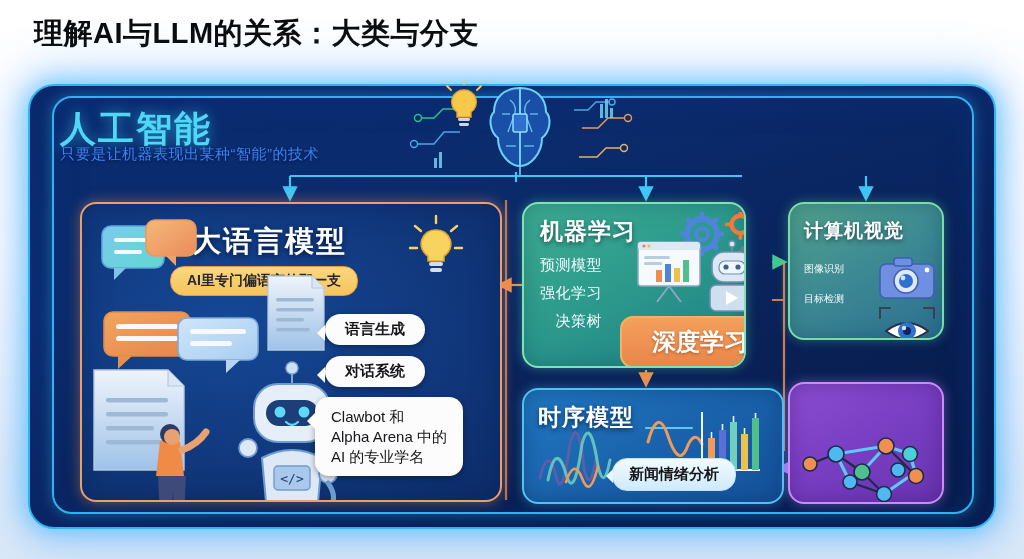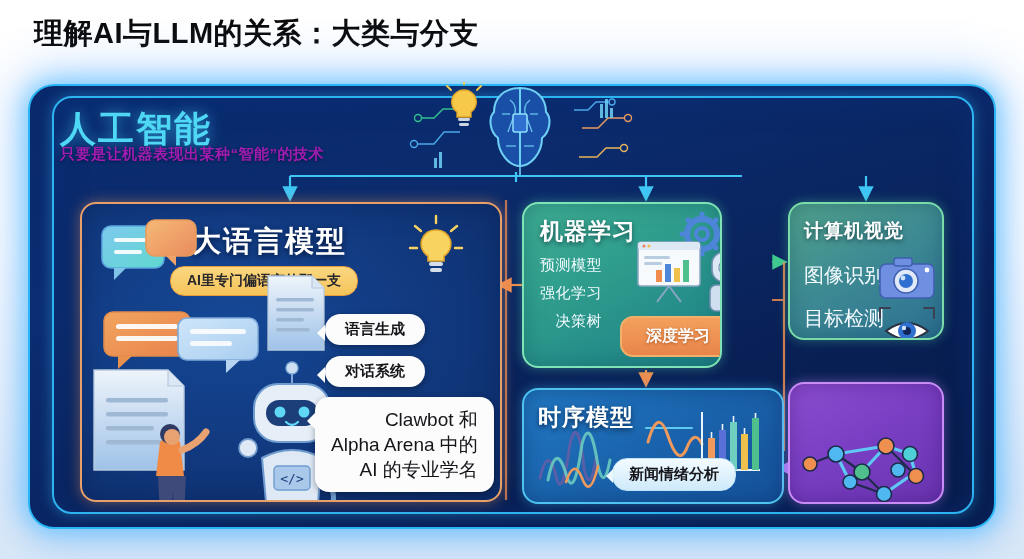--- a/index.html
+++ b/index.html
@@ -42,21 +42,21 @@
 
   
   .ai-title {
     position: absolute; left: 60px; top: 105px;
     font-size: 36px; font-weight: 700; color: #4fd8f5;
     text-shadow: 0 0 14px rgba(60,200,245,.7);
     letter-spacing: 2px;
   }
   .ai-sub {
     position: absolute; left: 60px; top: 145px;
-    font-size: 15px; color: #a21caf; font-weight: 700;
+    font-size: 15px; color: #3b82f6; font-weight: 400;
     letter-spacing: .5px;
     text-shadow: 0 1px 3px rgba(0,20,60,.8);
   }
 
   
   .brain-art { position: absolute; left: 404px; top: 82px; width: 232px; height: 102px; }
 
   
   .panel { position: absolute; border-radius: 16px; overflow: hidden; }
 
@@ -88,62 +88,62 @@
   }
   .bubble::after {
     content:''; position:absolute; left:-8px; top:11px;
     border: 8px solid transparent; border-right-color: #fcfcfc; border-left: 0;
   }
   .bubble-gen { left: 243px; top: 110px; }
   .bubble-dia { left: 243px; top: 152px; }
   .bubble-big {
     left: 233px; top: 193px; padding: 10px 16px;
     border-radius: 14px; line-height: 1.32; white-space: pre-line;
-    font-size: 19px; font-weight: 500; text-align: right;
+    font-size: 15px; font-weight: 500;
   }
   .bubble-big::after { top: 16px; }
 
   .panel-ml {
-    left: 522px; top: 202px; width: 200px; height: 166px;
+    left: 522px; top: 202px; width: 224px; height: 166px;
     background: linear-gradient(150deg,#3fae93 0%,#2f9d8d 40%,#1d7f85 100%);
     border: 2px solid #7fe3b5;
     box-shadow: 0 0 12px rgba(90,220,170,.4), inset 0 0 22px rgba(10,70,80,.35);
   }
   .ml-title {
     position: absolute; left: 16px; top: 12px;
     font-size: 23px; font-weight: 700; color: #fff; letter-spacing: 1px;
     text-shadow: 0 2px 5px rgba(0,30,40,.6);
   }
   .ml-list { position: absolute; left: 16px; top: 52px; text-align: right; }
   .ml-list div {
     font-size: 15px; color: #f2fbff; font-weight: 500;
     margin-bottom: 9px; letter-spacing: .5px;
   }
   .dl-badge {
     position: absolute; left: 96px; top: 112px;
-    padding: 8px 24px; border-radius: 13px;
+    padding: 8px 30px; border-radius: 13px;
     background: linear-gradient(180deg,#f4a05c 0%,#e8854a 100%);
     border: 2px solid #f2b06a;
-    font-size: 16px; font-weight: 700; color: #fff;
+    font-size: 24px; font-weight: 700; color: #fff;
     white-space: nowrap; text-shadow: 0 1px 3px rgba(110,40,0,.5);
   }
 
   .panel-cv {
     left: 788px; top: 202px; width: 156px; height: 138px;
     background: linear-gradient(150deg,#52a38c 0%,#3e8b93 45%,#2c6f92 100%);
     border: 2px solid #79dca8;
     box-shadow: 0 0 12px rgba(90,215,160,.38), inset 0 0 20px rgba(10,60,80,.35);
   }
   .cv-title {
     position: absolute; left: 14px; top: 14px;
     font-size: 19px; font-weight: 700; color: #fff; letter-spacing: 1px;
     text-shadow: 0 2px 5px rgba(0,30,40,.6);
   }
   .cv-list { position: absolute; left: 14px; top: 58px; }
-  .cv-list div { font-size: 20px; color: #f4fbff; margin-bottom: 16px; font-weight: 500; }
+  .cv-list div { font-size: 10px; color: #f4fbff; margin-bottom: 16px; font-weight: 500; }
 
   .panel-ts {
     left: 522px; top: 388px; width: 262px; height: 116px;
     background: linear-gradient(150deg,#2178c2 0%,#1a63ac 50%,#14519a 100%);
     border: 2px solid #4ec3f0;
     box-shadow: 0 0 12px rgba(70,190,240,.4), inset 0 0 20px rgba(8,40,90,.4);
   }
   .ts-title {
     position: absolute; left: 14px; top: 12px;
     font-size: 23px; font-weight: 700; color: #fff; letter-spacing: 1px;

